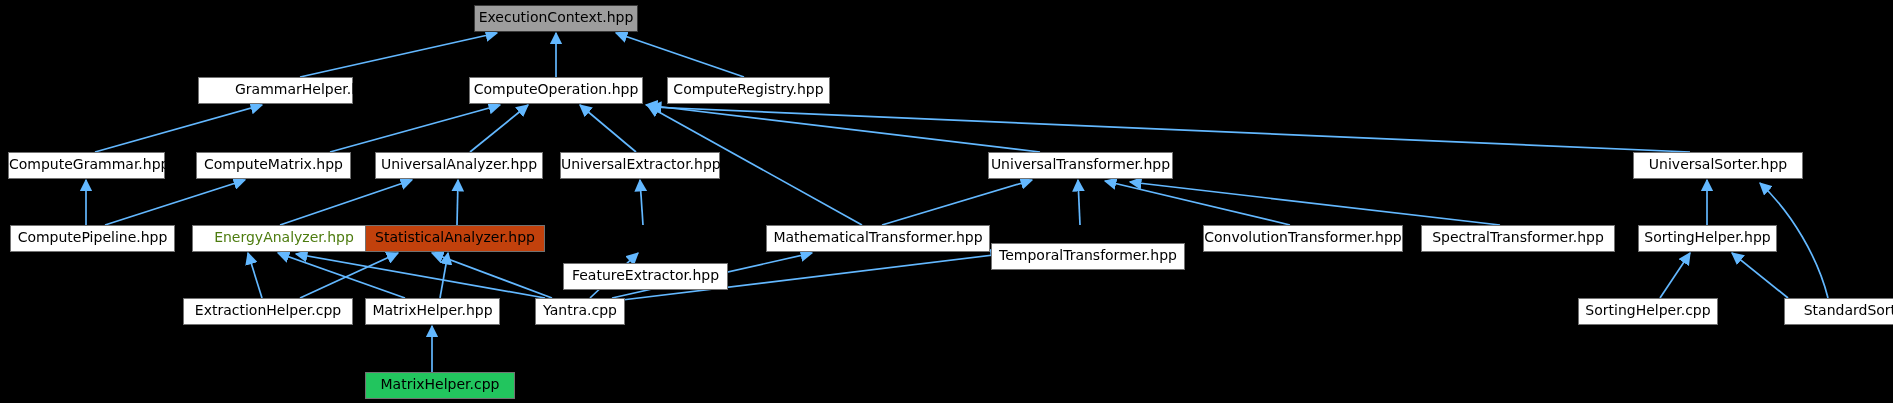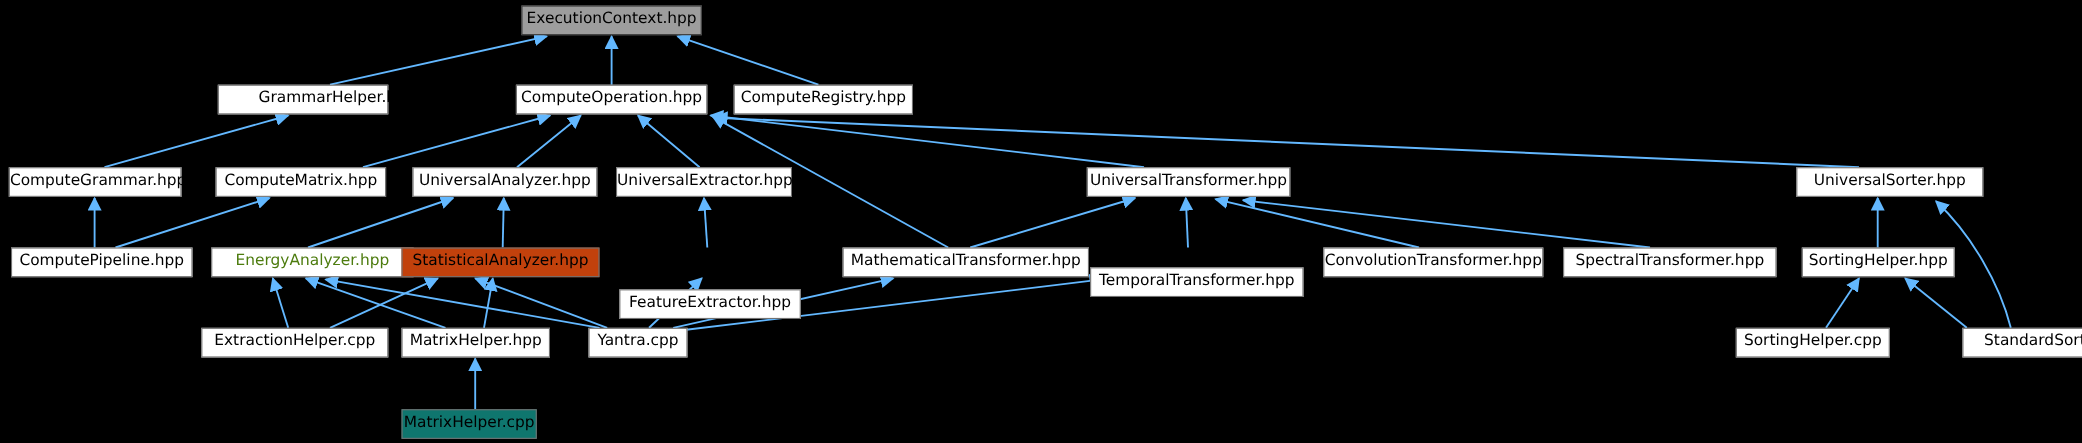--- a/index.html
+++ b/index.html
@@ -74,15 +74,15 @@
       <div class="node" style="left: 746px; top: 225px; width: 224px; background: rgb(255, 255, 255); border: 1.5px solid rgb(114, 114, 114); color: rgb(0, 0, 0); margin-left: 20px;">MathematicalTransformer.hpp</div>
       <div class="node" style="left: 991px; top: 225px; width: 194px; background: rgb(255, 255, 255); border: 1.5px solid rgb(114, 114, 114); color: rgb(0, 0, 0); margin-top: 18px;">TemporalTransformer.hpp</div>
       <div class="node" style="left: 1203px; top: 225px; width: 200px; background: rgb(255, 255, 255); border: 1.5px solid rgb(114, 114, 114); color: rgb(0, 0, 0);">ConvolutionTransformer.hpp</div>
       <div class="node" style="left: 1421px; top: 225px; width: 194px; background: rgb(255, 255, 255); border: 1.5px solid rgb(114, 114, 114); color: rgb(0, 0, 0);">SpectralTransformer.hpp</div>
       <div class="node" style="left: 1638px; top: 225px; width: 139px; background: rgb(255, 255, 255); border: 1.5px solid rgb(114, 114, 114); color: rgb(0, 0, 0);">SortingHelper.hpp</div>
       <div class="node" style="left: 183px; top: 298px; width: 170px; background: rgb(255, 255, 255); border: 1.5px solid rgb(114, 114, 114); color: rgb(0, 0, 0);">ExtractionHelper.cpp</div>
       <div class="node" style="left: 365px; top: 298px; width: 135px; background: rgb(255, 255, 255); border: 1.5px solid rgb(114, 114, 114); color: rgb(0, 0, 0);">MatrixHelper.hpp</div>
       <div class="node" style="left: 535px; top: 298px; width: 90px; background: rgb(255, 255, 255); border: 1.5px solid rgb(114, 114, 114); color: rgb(0, 0, 0);">Yantra.cpp</div>
       <div class="node" style="left: 1578px; top: 298px; width: 140px; background: rgb(255, 255, 255); border: 1.5px solid rgb(114, 114, 114); color: rgb(0, 0, 0);">SortingHelper.cpp</div>
       <div class="node" style="left: 1736px; top: 298px; width: 176px; background: rgb(255, 255, 255); border: 1.5px solid rgb(114, 114, 114); color: rgb(0, 0, 0); margin-left: 48px;">StandardSorter.hpp</div>
-      <div class="node" style="left: 365px; top: 372px; width: 123px; background: #0f766e; border: 1.5px solid rgb(114, 114, 114); color: rgb(0, 0, 0);">MatrixHelper.cpp</div>
+      <div class="node" style="left: 365px; top: 372px; width: 150px; background: #22c55e; border: 1.5px solid rgb(114, 114, 114); color: rgb(0, 0, 0);">MatrixHelper.cpp</div>
     </div>
 </div>
 
 </body></html>

